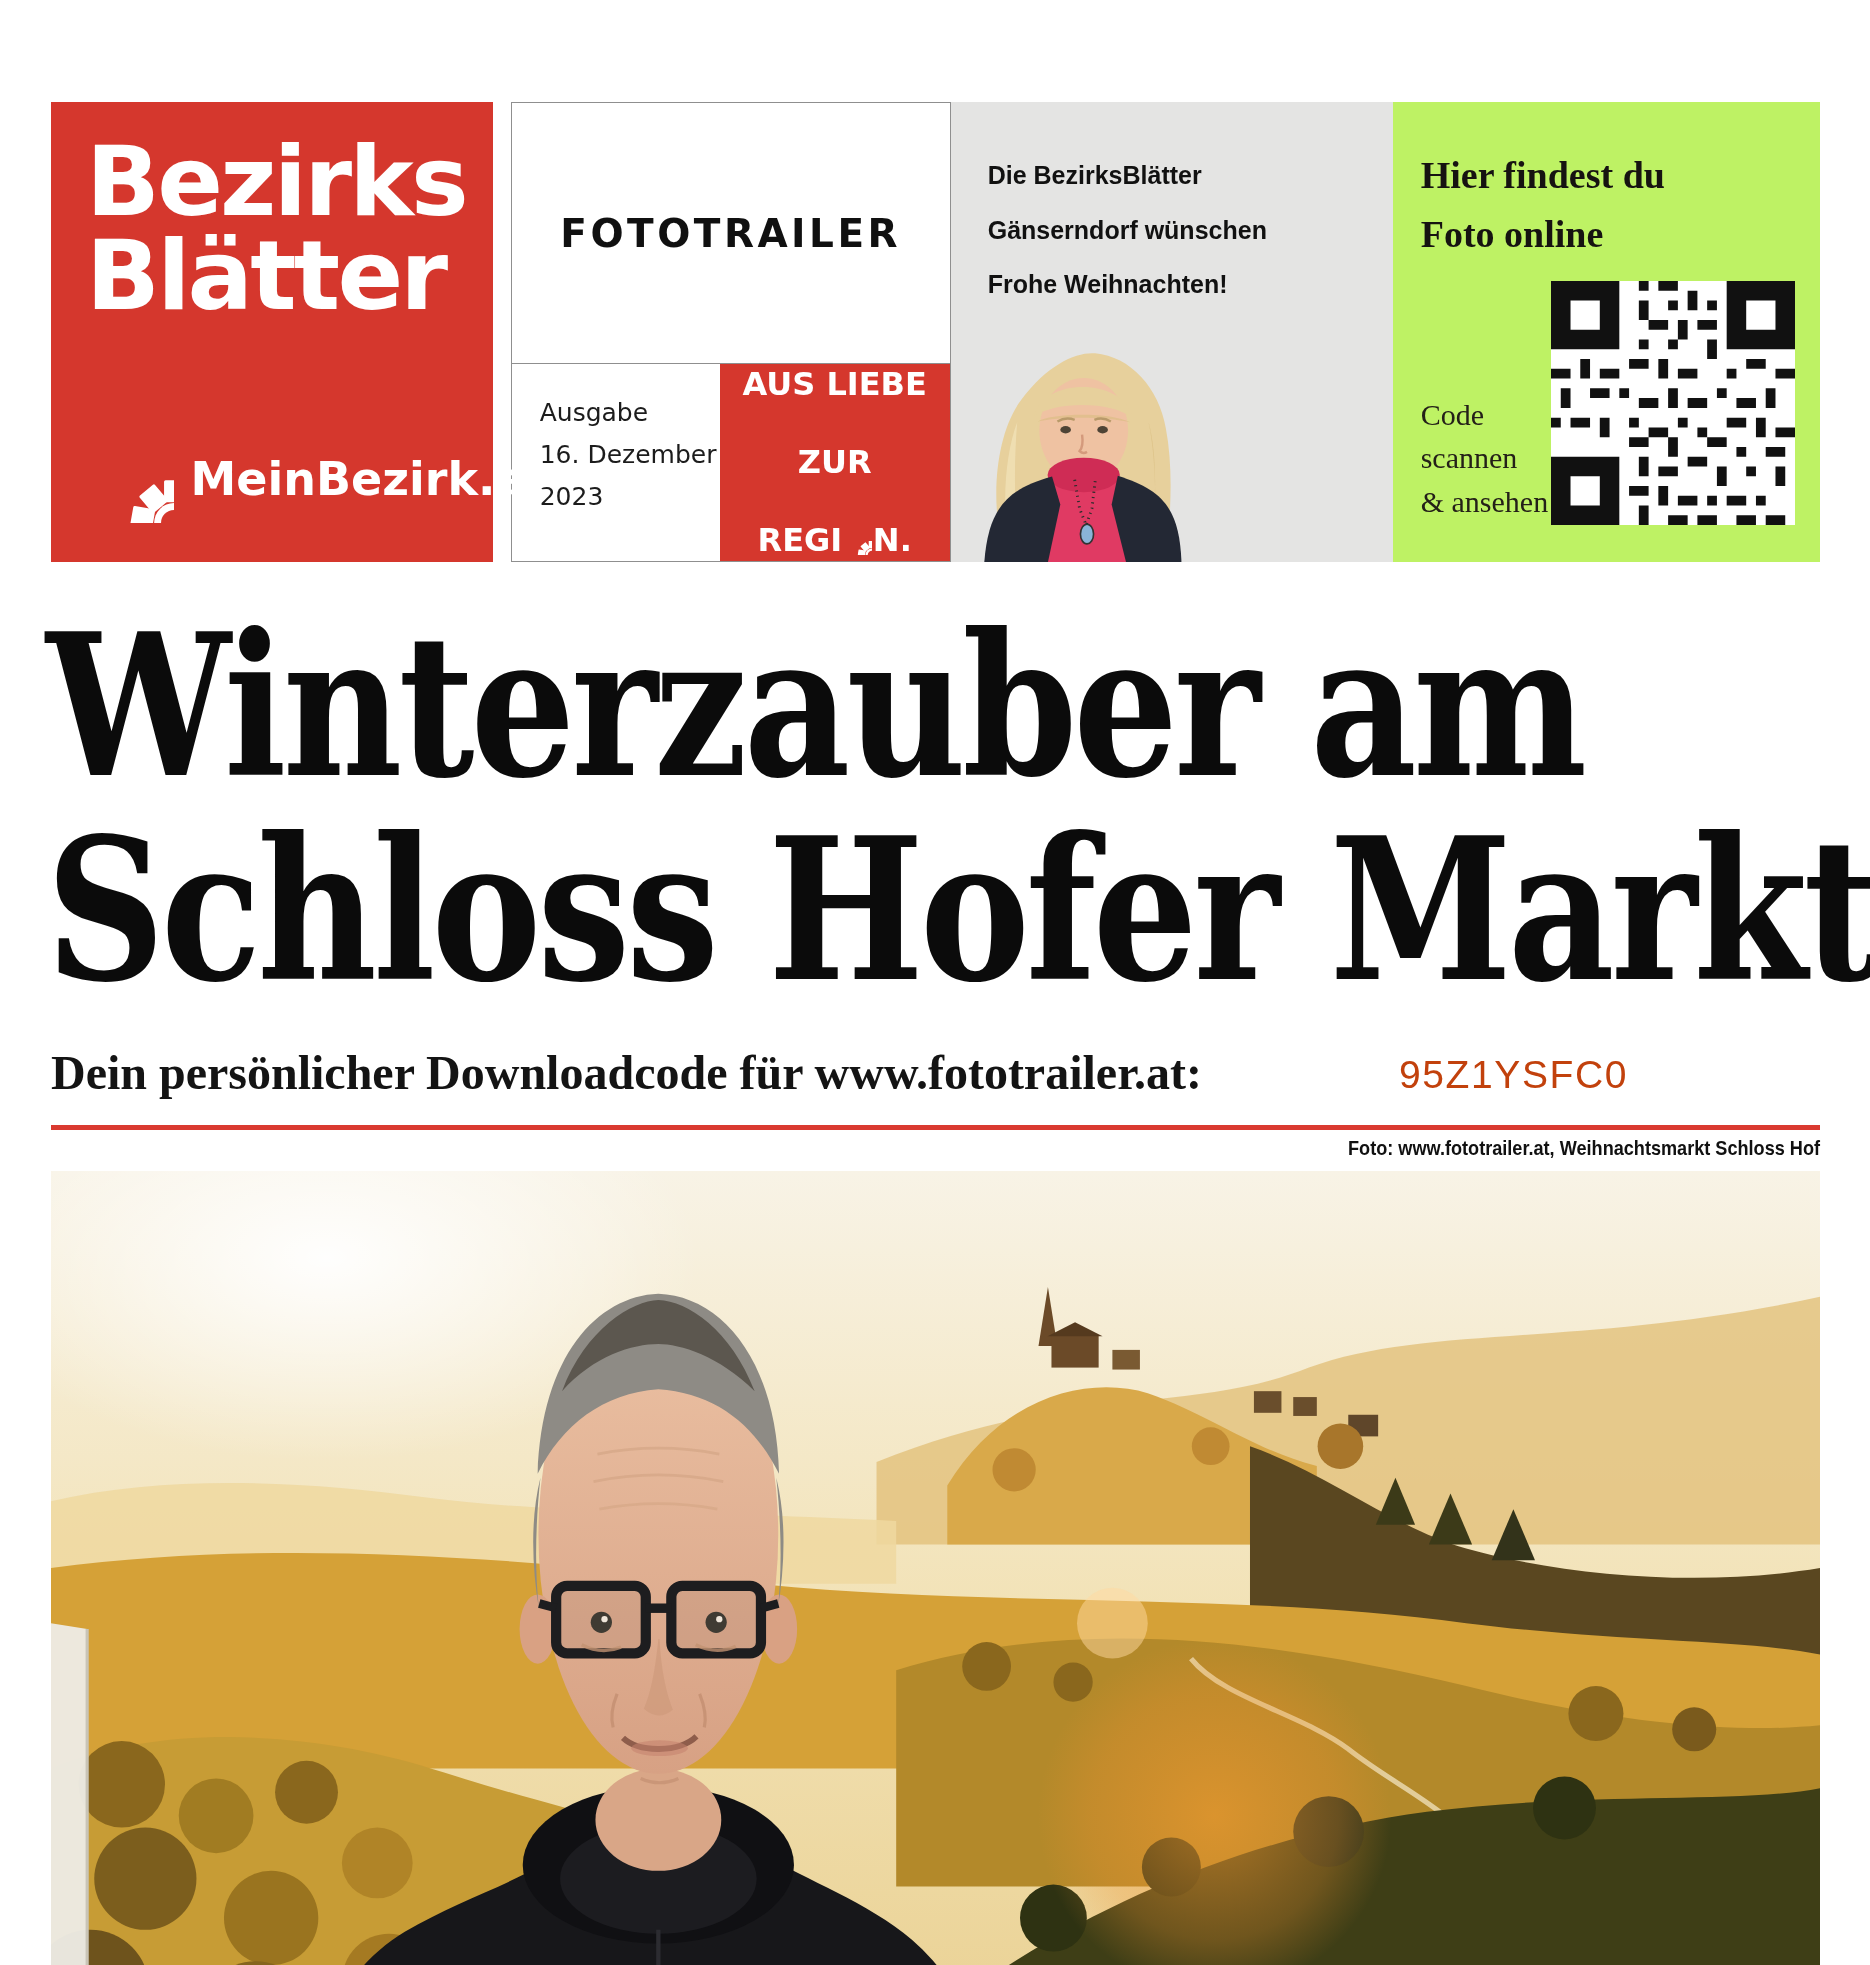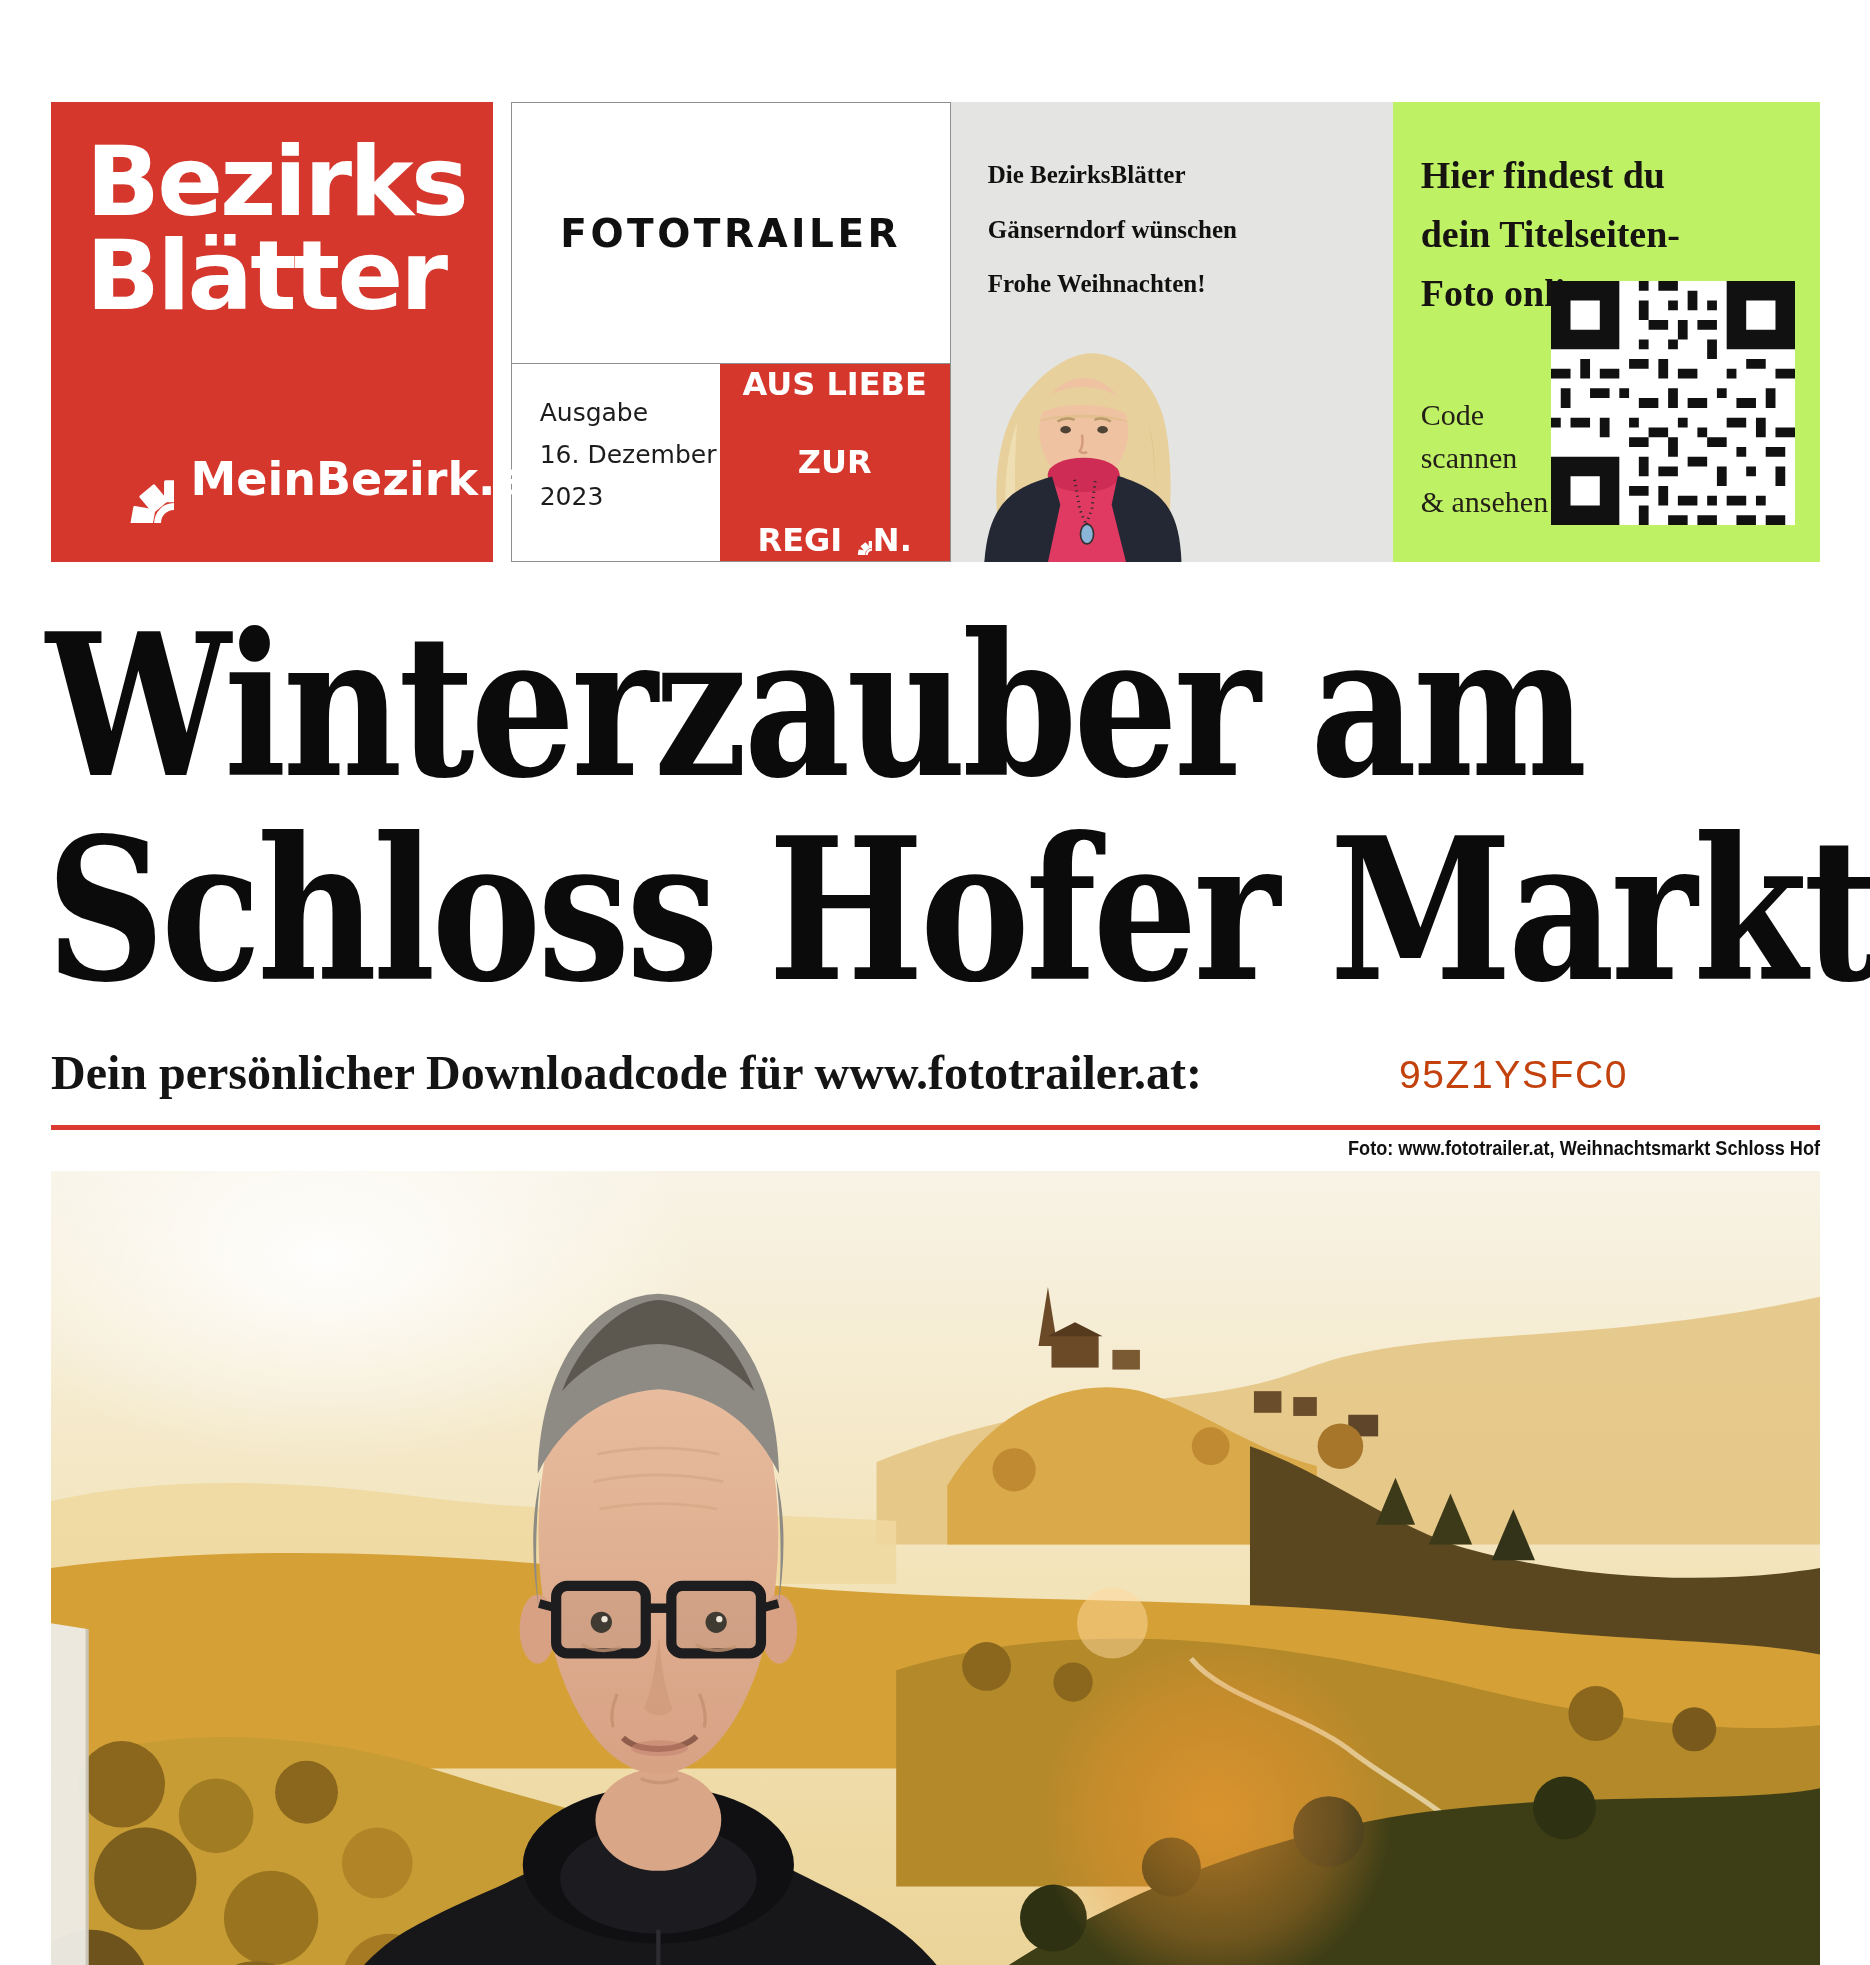--- a/index.html
+++ b/index.html
@@ -22,21 +22,21 @@
   .ft-top { height:260px; display:flex; align-items:center; justify-content:center;
             font-family:"DejaVu Sans", sans-serif; font-weight:bold; font-size:39px; letter-spacing:3.5px; color:#101010; }
   .ft-bottom { flex:1; border-top:1.2px solid #8f8f8f; display:flex; }
   .ft-issue { width:208px; padding:27.5px 0 0 28px; font-size:25px; line-height:1.68; color:#1c1c1c; font-family:"DejaVu Sans", sans-serif; }
   .ft-claim { flex:1; background:#d5372d; color:#fff; display:flex; flex-direction:column; align-items:center; justify-content:space-between;
               font-family:"DejaVu Sans", sans-serif; font-weight:bold; font-size:32px; line-height:1.28; text-align:center; }
   .claim-row { display:flex; align-items:center; justify-content:center; }
   .claim-row svg { width:29px; height:29px; margin:0 0.8px; }
 
   .greet-box { width:442px; height:460px; background:#e4e4e3; position:relative; flex:none; overflow:hidden; }
-  .greet-text { padding:46px 0 0 37px; font-family:Liberation Serif, serif; font-weight:bold;
+  .greet-text { padding:46px 0 0 37px; font-family:Liberation Sans, sans-serif; font-weight:bold;
                 font-size:25px; line-height:2.18; color:#111; }
   .woman { position:absolute; left:21.6px; bottom:0; width:230px; height:230px; }
 
   .qr-box { flex:1; height:460px; background:#bef264; position:relative; overflow:hidden; }
   .qr-title { padding:44px 0 0 28px; font-family:"Liberation Serif", serif; font-weight:bold;
               font-size:38px; line-height:1.55; color:#161311; }
   .qr-caption { position:absolute; left:28px; bottom:39px; font-family:Liberation Serif, serif;
                 font-size:30px; line-height:1.45; color:#242018;margin-top:40px; }
   .qr-big { position:absolute; right:25.5px; bottom:37px; width:244px; height:244px; }
 
@@ -157,21 +157,20 @@
         <path d="M30,560 C40,430 85,382 195,352 L215,420 L185,560 Z" fill="#232834"></path>
         <path d="M510,560 C505,430 465,385 355,350 L340,420 L375,560 Z" fill="#232834"></path>
         <polyline points="250,360 262,430 278,470 292,430 300,362" fill="none" stroke="#2c2c2c" stroke-width="7" stroke-dasharray="3 10"></polyline>
         <ellipse cx="280" cy="492" rx="16" ry="24" fill="#8ab4d8" stroke="#333" stroke-width="4"></ellipse>
       </svg>
     </div>
 
     <div class="qr-box">
       <div class="qr-title">
         <div>Hier findest du</div>
-        <div>dein Titelseiten-</div>
         <div>Foto online</div>
       </div>
       <div class="qr-caption">
         <div>Code</div>
         <div>scannen</div>
         <div>&amp; ansehen</div>
       </div>
       <svg class="qr-big" viewBox="0 0 25 25">
           <use href="#qrsym"></use>
         </svg>

